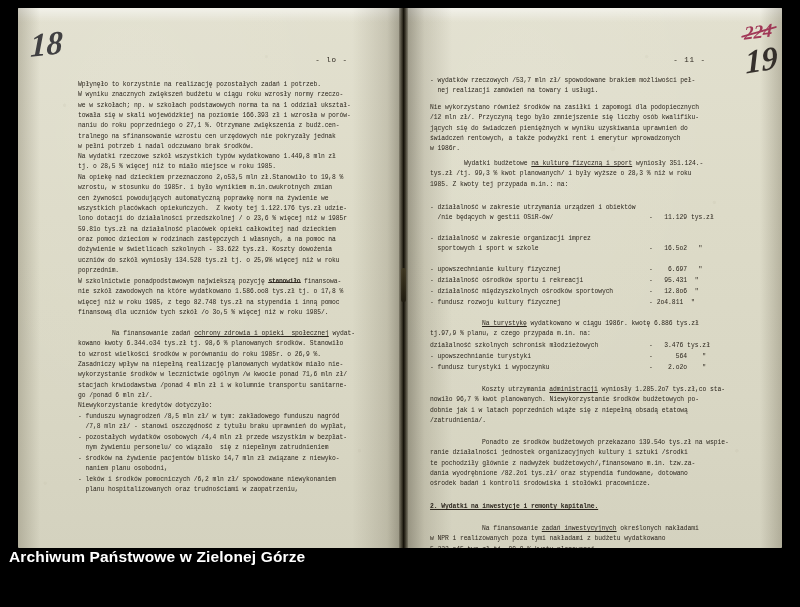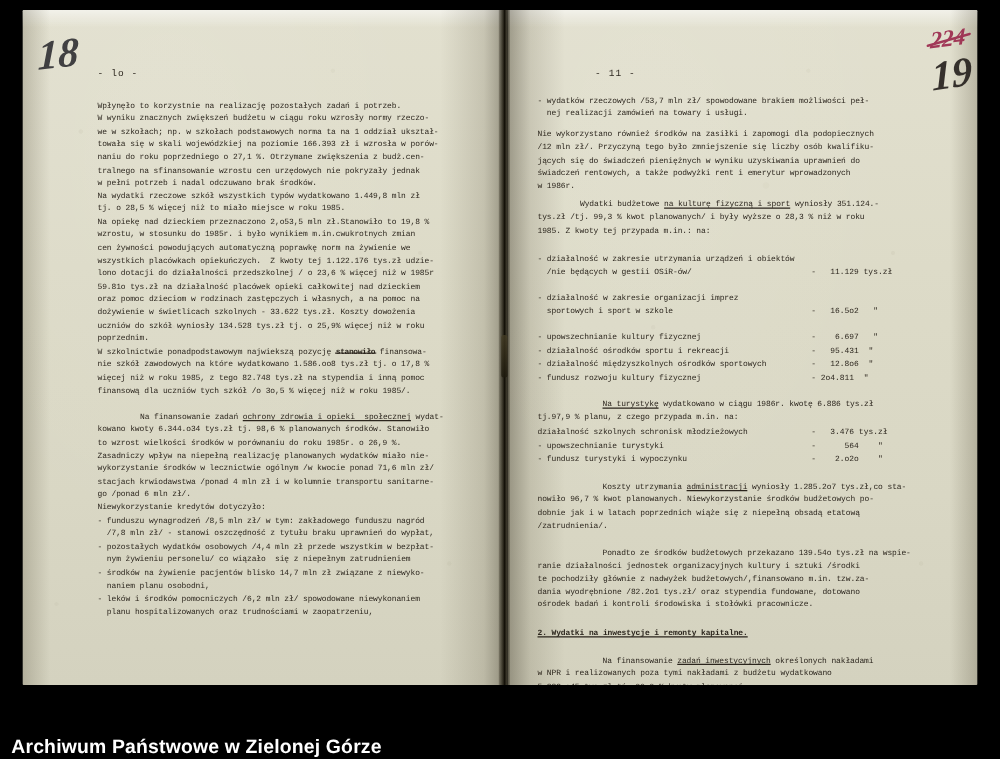--- a/index.html
+++ b/index.html
@@ -122,21 +122,21 @@
   }
 
   
   .typetext {
     position: absolute;
     font-family: "Liberation Mono", "DejaVu Sans Mono", monospace;
     color: #2a241c;
     -webkit-font-smoothing: none;
   }
   .folio {
-    text-align: left;
+    text-align: right;
     font-size: 7.6px;
     letter-spacing: .9px;
     color: #2e2820;
   }
   .body-block {
     font-size: 6.35px;
     line-height: 10.35px;
     letter-spacing: -0.07px;
     white-space: pre-wrap;
     color: #2b251d;
@@ -209,21 +209,21 @@
   }
 
   
   #caption-bar {
     position: absolute;
     left: 0; bottom: 0;
     width: 648px;
     height: 59px;
     background: #000000;
     display: flex;
-    align-items: flex-end;
+    align-items: flex-start;
   }
   #caption-text {
     color: #ffffff;
     font-family: "Liberation Sans", sans-serif;
     font-size: 15.5px;
     font-weight: 700;
     letter-spacing: .15px;
     padding-left: 9px;
   }
 </style>

